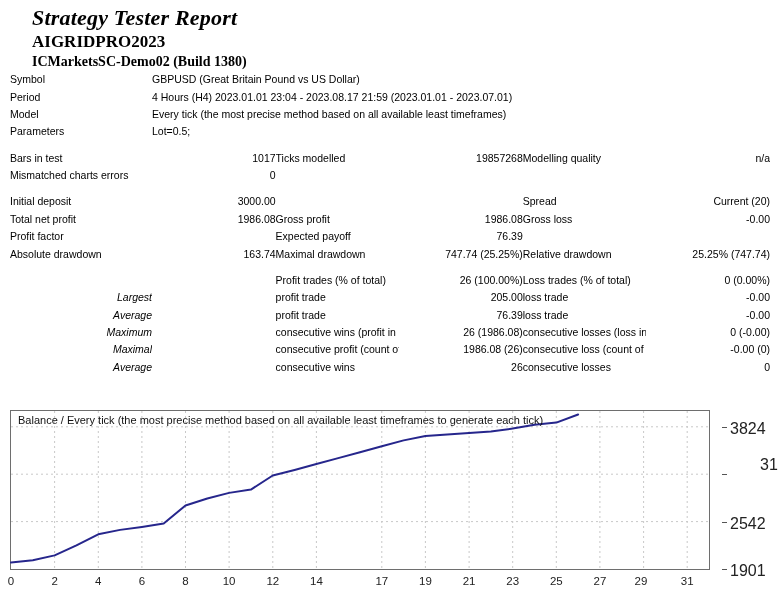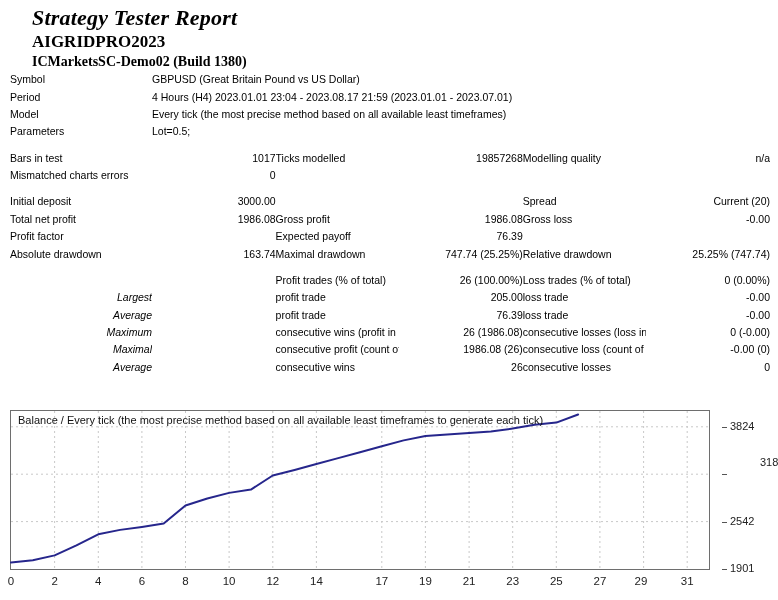--- a/index.html
+++ b/index.html
@@ -104,21 +104,21 @@
   }
   .y-labels {
     position: absolute;
     left: 712px;
     top: 0;
     width: 60px;
     height: 170px;
   }
   .y-lab {
     position: absolute;
-    font-size: 11px;
+    font-size: 16px;
     color: #222;
     white-space: nowrap;
   }
   .x-labels {
     position: absolute;
     left: 0;
     top: 163px;
     width: 700px;
     height: 18px;
   }

